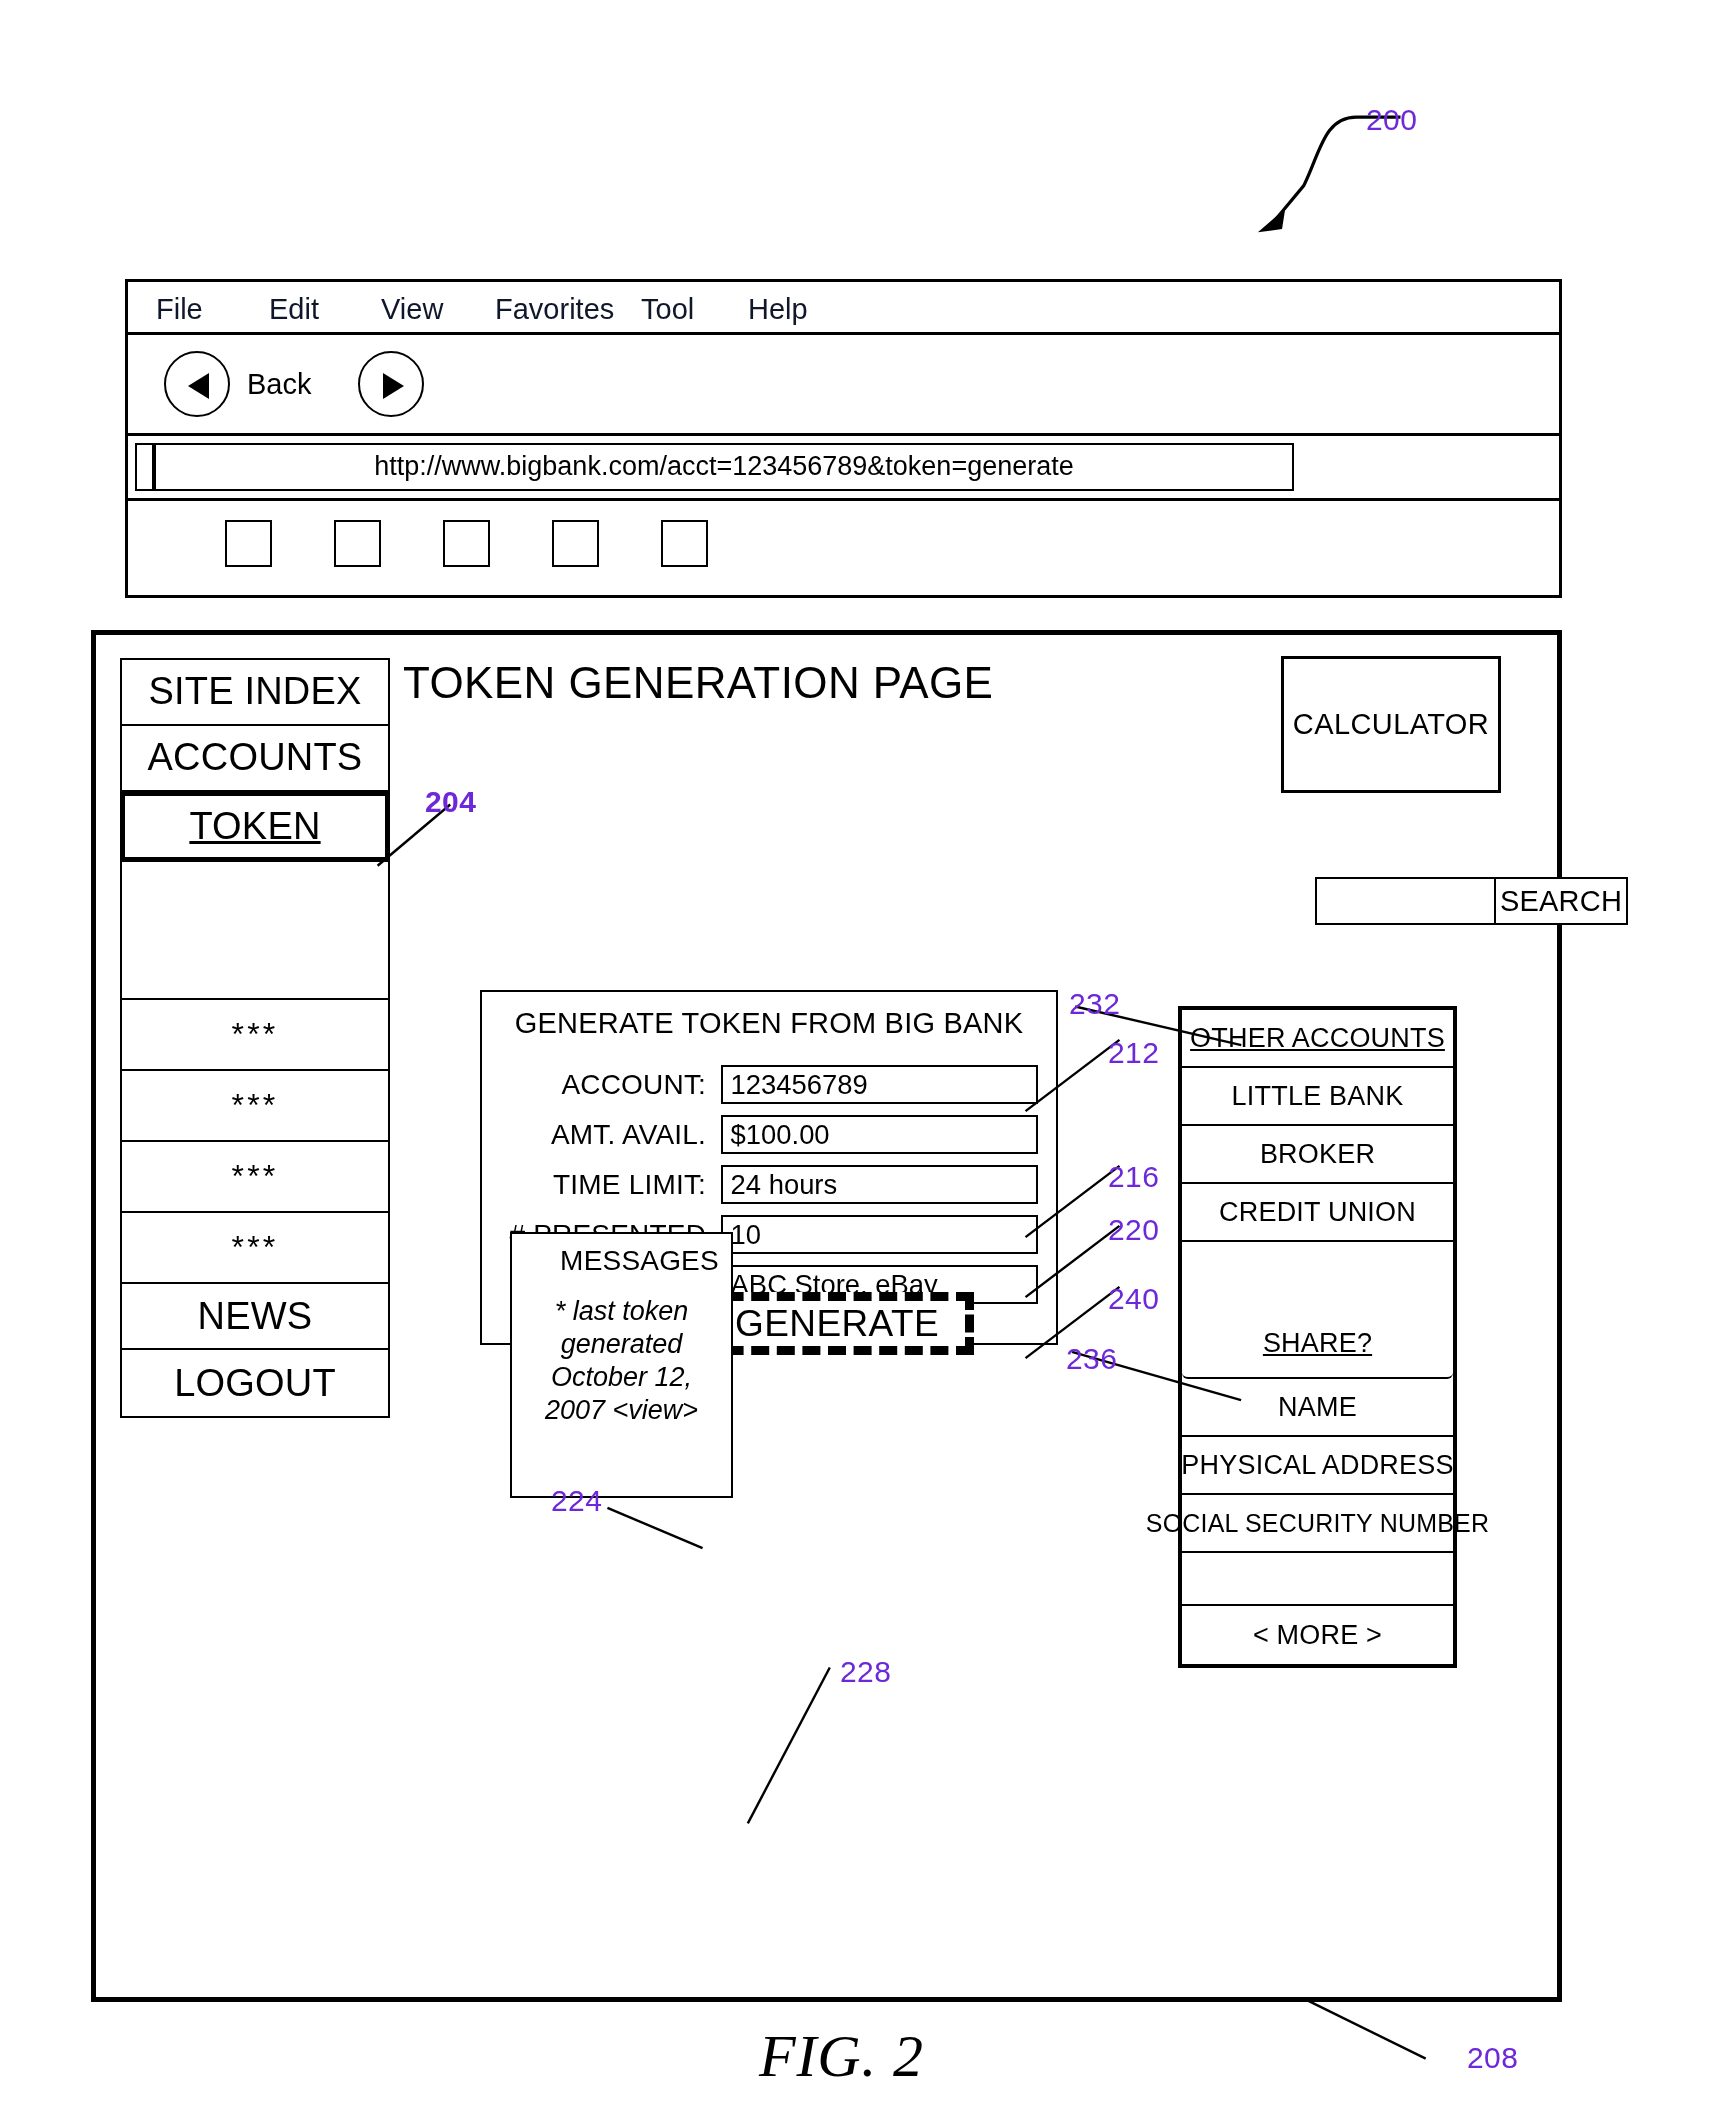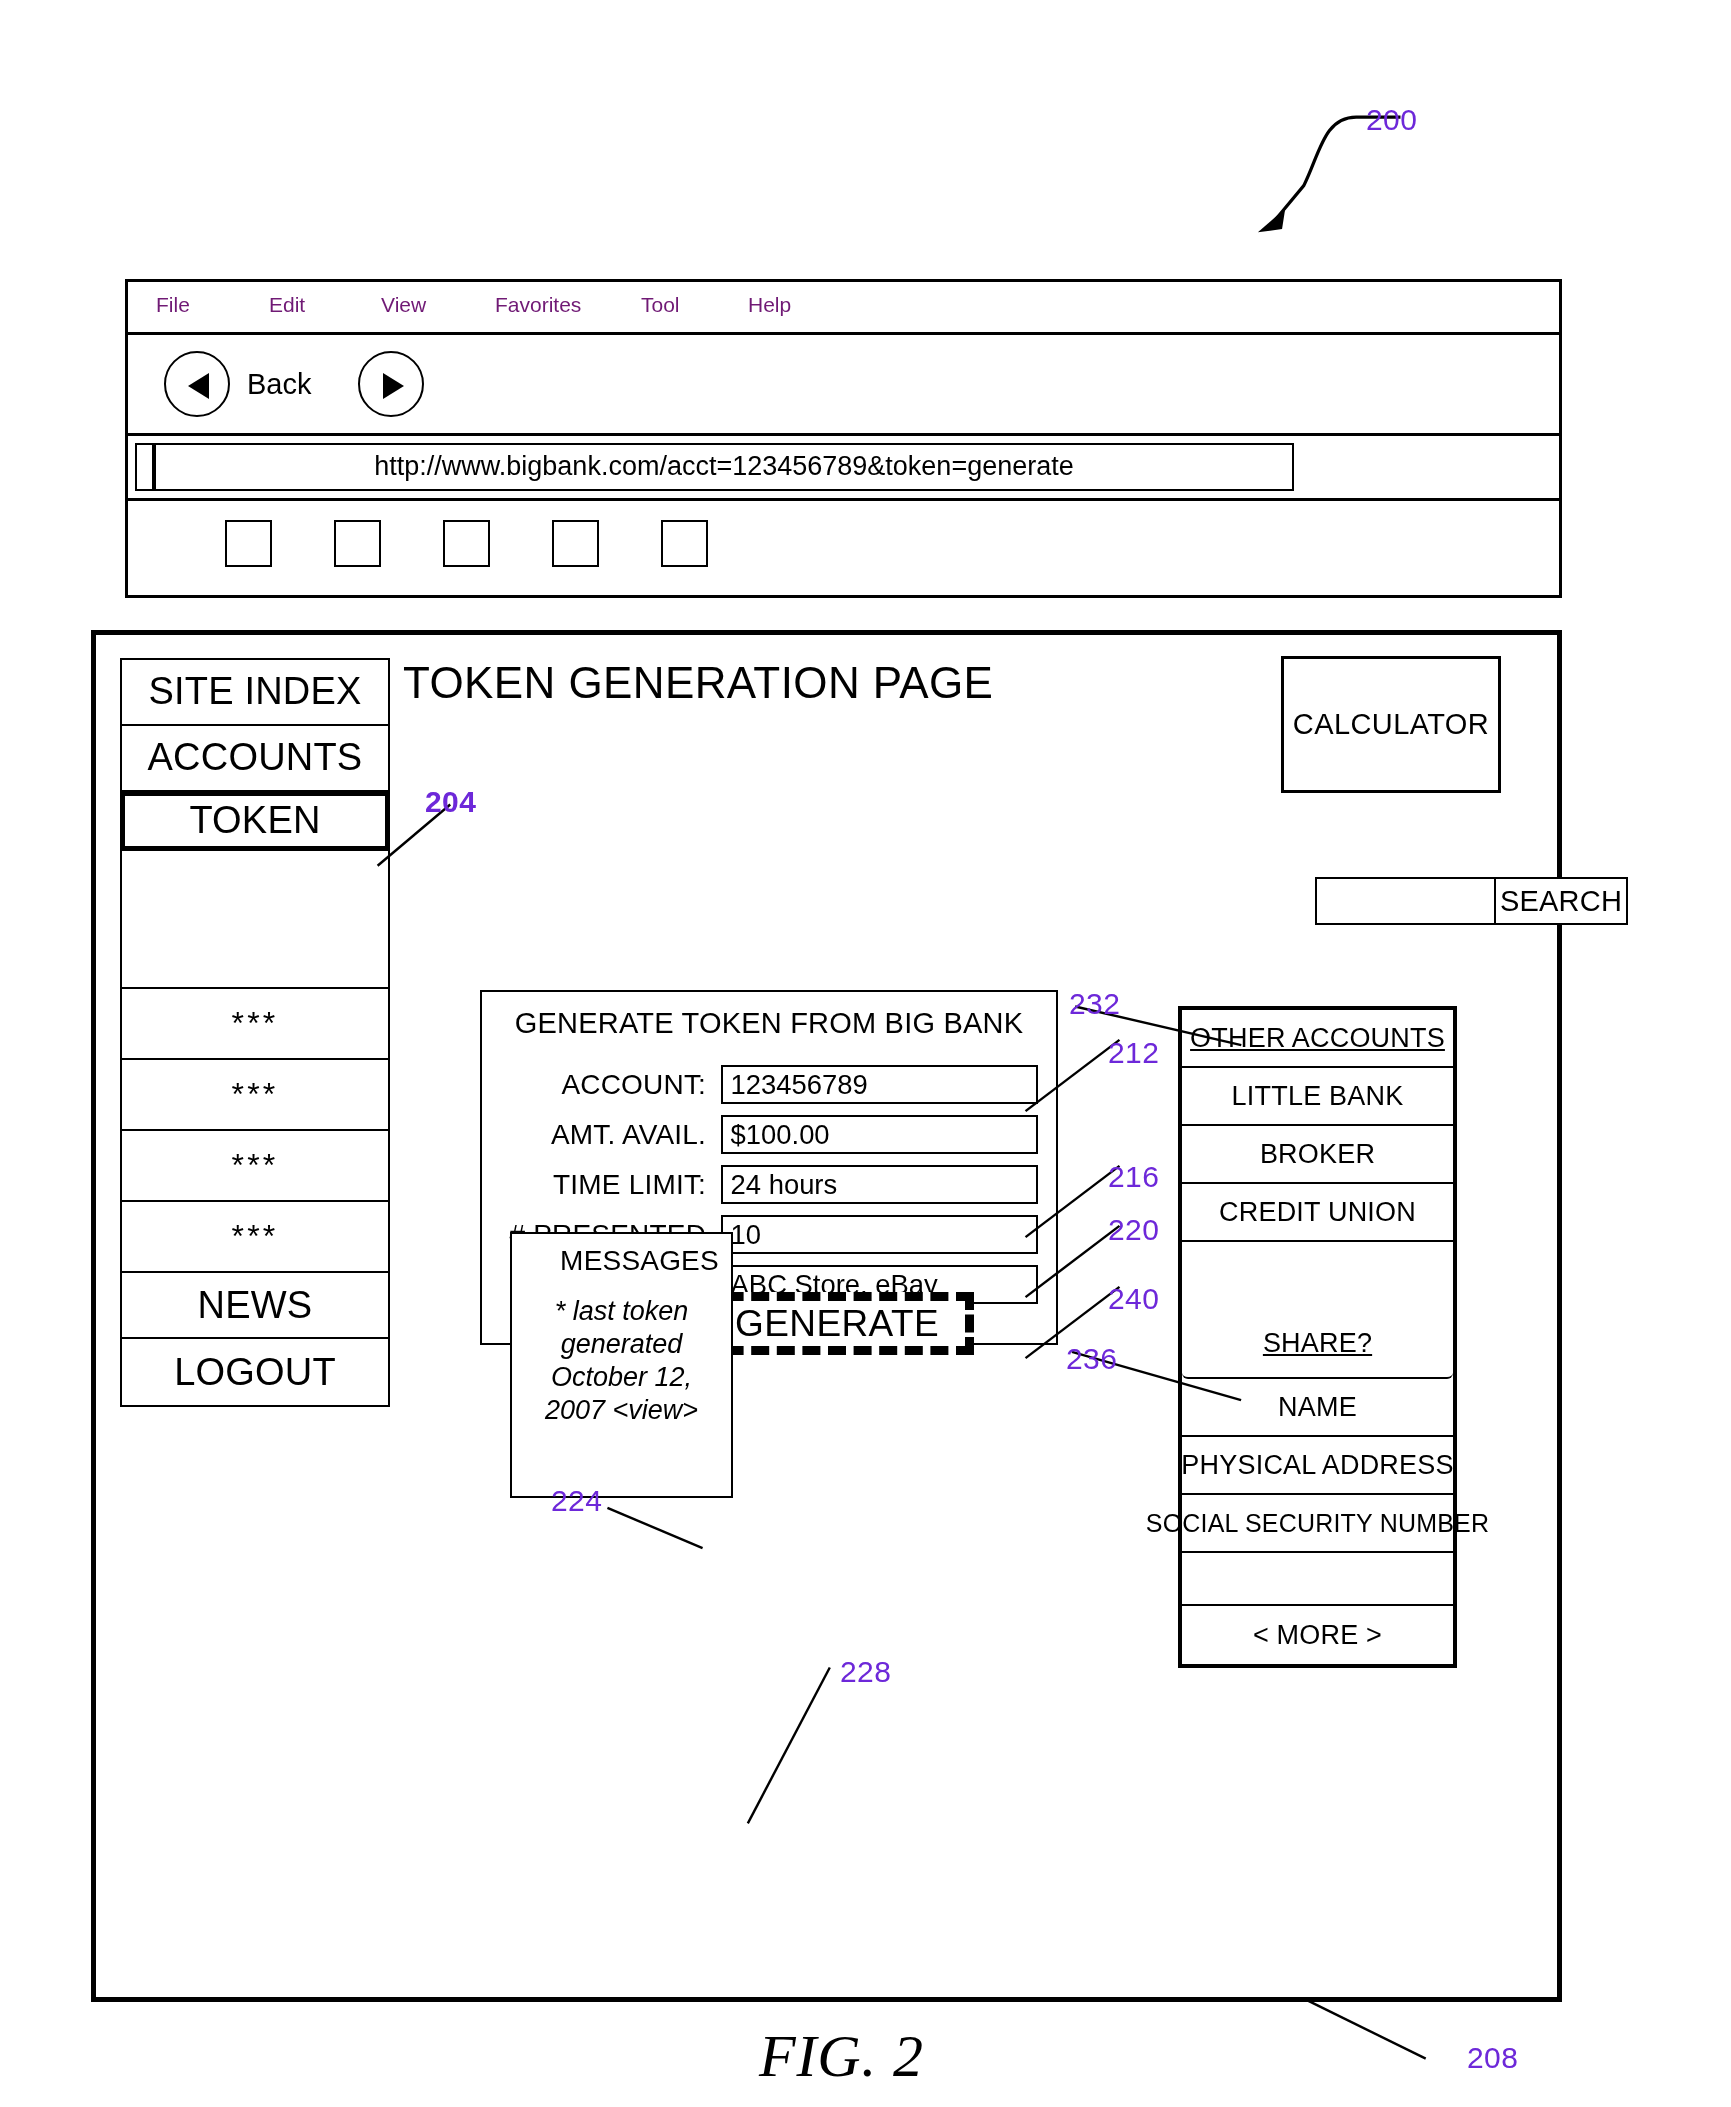--- a/index.html
+++ b/index.html
@@ -47,22 +47,22 @@
     background: #fff;
   }
   #menubar {
     left: 0; top: 0; right: 0;
     height: 53px;
     border-bottom: 3.2px solid #000;
     display: flex;
     align-items: center;
   }
   .menu-item {
-    font-size: 21px;
-    color: #701a75;
+    font-size: 29px;
+    color: #0f172a;
     white-space: nowrap;
   }
   #navbar {
     left: 0; top: 53px; right: 0;
     height: 101px;
     border-bottom: 3.2px solid #000;
   }
   .navcircle {
     width: 66px; height: 66px;
     border: 2.4px solid #000;
@@ -145,23 +145,24 @@
     justify-content: center;
     text-align: center;
     font-size: 38px;
     letter-spacing: 0.2px;
     height: 66px;
     white-space: nowrap;
   }
   .nav-row.last { border-bottom: none; }
   .nav-row.selected {
     border: 5.7px solid #000;
-    height: 60px;
+    height: 71px;
     margin: -0.8px -1.6px;
     z-index: 3;
+    text-decoration: underline;
   }
   .nav-row.blank { height: 139px; }
   .nav-row.stars {
     font-size: 32px;
     letter-spacing: 3.2px;
     height: 71px;
   }
 
   
   #page-title {

